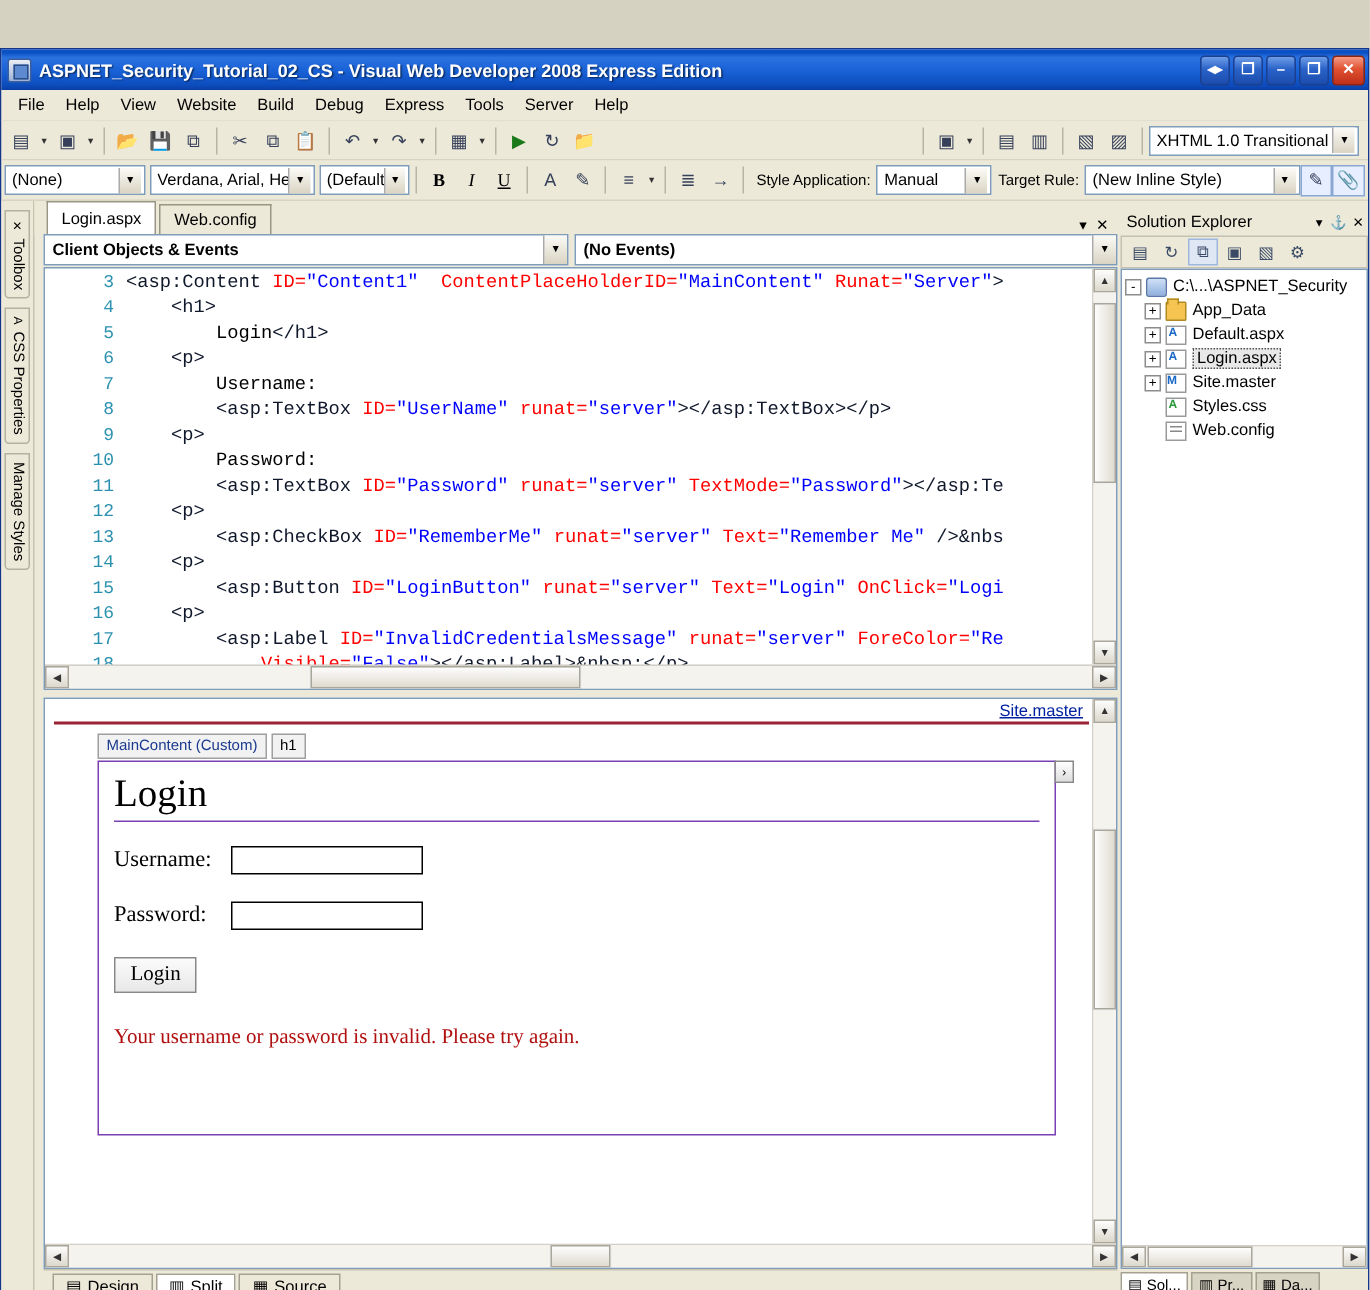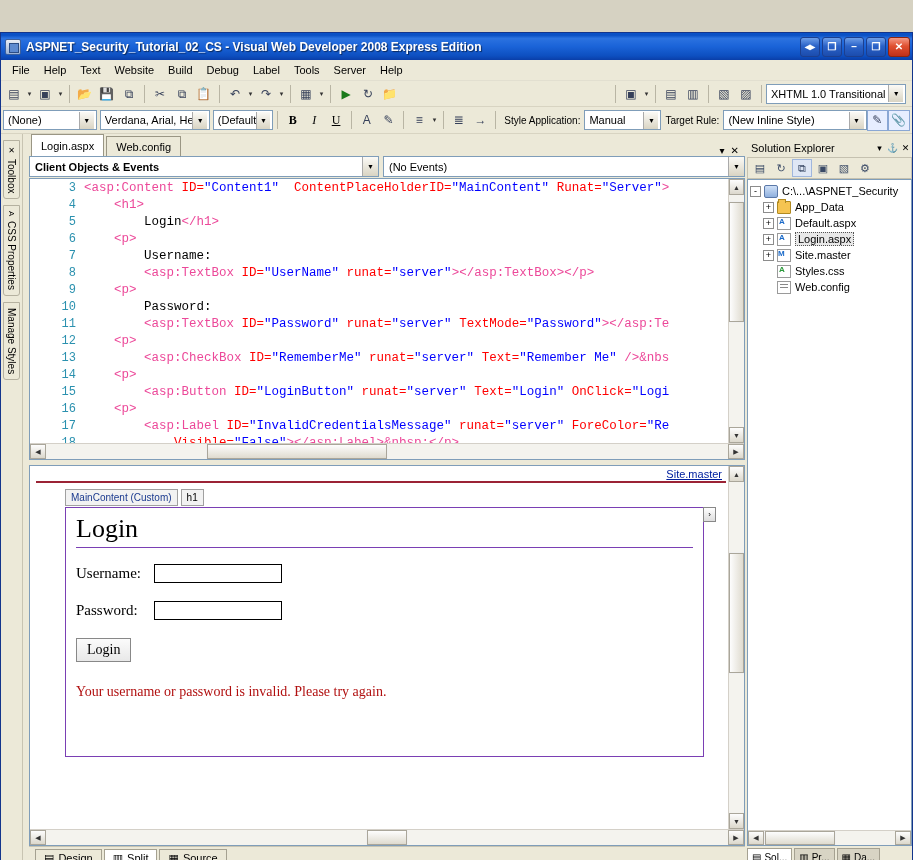--- a/index.html
+++ b/index.html
@@ -193,21 +193,21 @@
   .navcombo {
     height: 21px;
     border: 1px solid #7f9db9;
     background: #fff;
     display: flex; align-items: center;
     padding-left: 5px;
     font-size: 11px;
     font-weight: bold;
   }
   .navcombo.left { width: 350px; }
-  .navcombo.right { flex: 1; font-weight: normal; }
+  .navcombo.right { flex: 1; font-weight: bold; }
   .navcombo .arrow {
     width: 16px; height: 19px;
     margin-left: auto;
     background: linear-gradient(#fbfaf6,#d9d4c3);
     border-left: 1px solid #aaa;
     display: flex; align-items: center; justify-content: center;
     font-size: 7px;
   }
 
   
@@ -236,21 +236,21 @@
   }
   .cl { display: block; height: 17px; }
   .ln {
     display: inline-block;
     width: 54px;
     text-align: right;
     padding-right: 8px;
     color: #2b91af;
     font-size: 12px;
   }
-  .tag { color: #ec4899; }
+  .tag { color: #0f172a; }
   .attr { color: #ff0000; }
   .val { color: #0000ff; }
   .plain { color: #000; }
 
   .vscroll {
     width: 16px;
     background: #f0f0f0;
     border-left: 1px solid #d4d0c8;
     display: flex; flex-direction: column;
     align-items: stretch;
@@ -583,25 +583,25 @@
         </div>
       <div class="tbtn close">
           <span class="glyph">✕</span>
         </div>
     </div>
   </div>
 
   <div class="menubar">
     <div class="mi">File</div>
     <div class="mi">Help</div>
-    <div class="mi">Text</div>
+    <div class="mi">View</div>
     <div class="mi">Website</div>
     <div class="mi">Build</div>
     <div class="mi">Debug</div>
-    <div class="mi">Label</div>
+    <div class="mi">Express</div>
     <div class="mi">Tools</div>
     <div class="mi">Server</div>
     <div class="mi">Help</div>
   </div>
 
   <div class="toolbar">
     <div class="tb-btn">
         <span class="ico">▤</span>
       </div>
     <div class="tb-split">▾</div>

